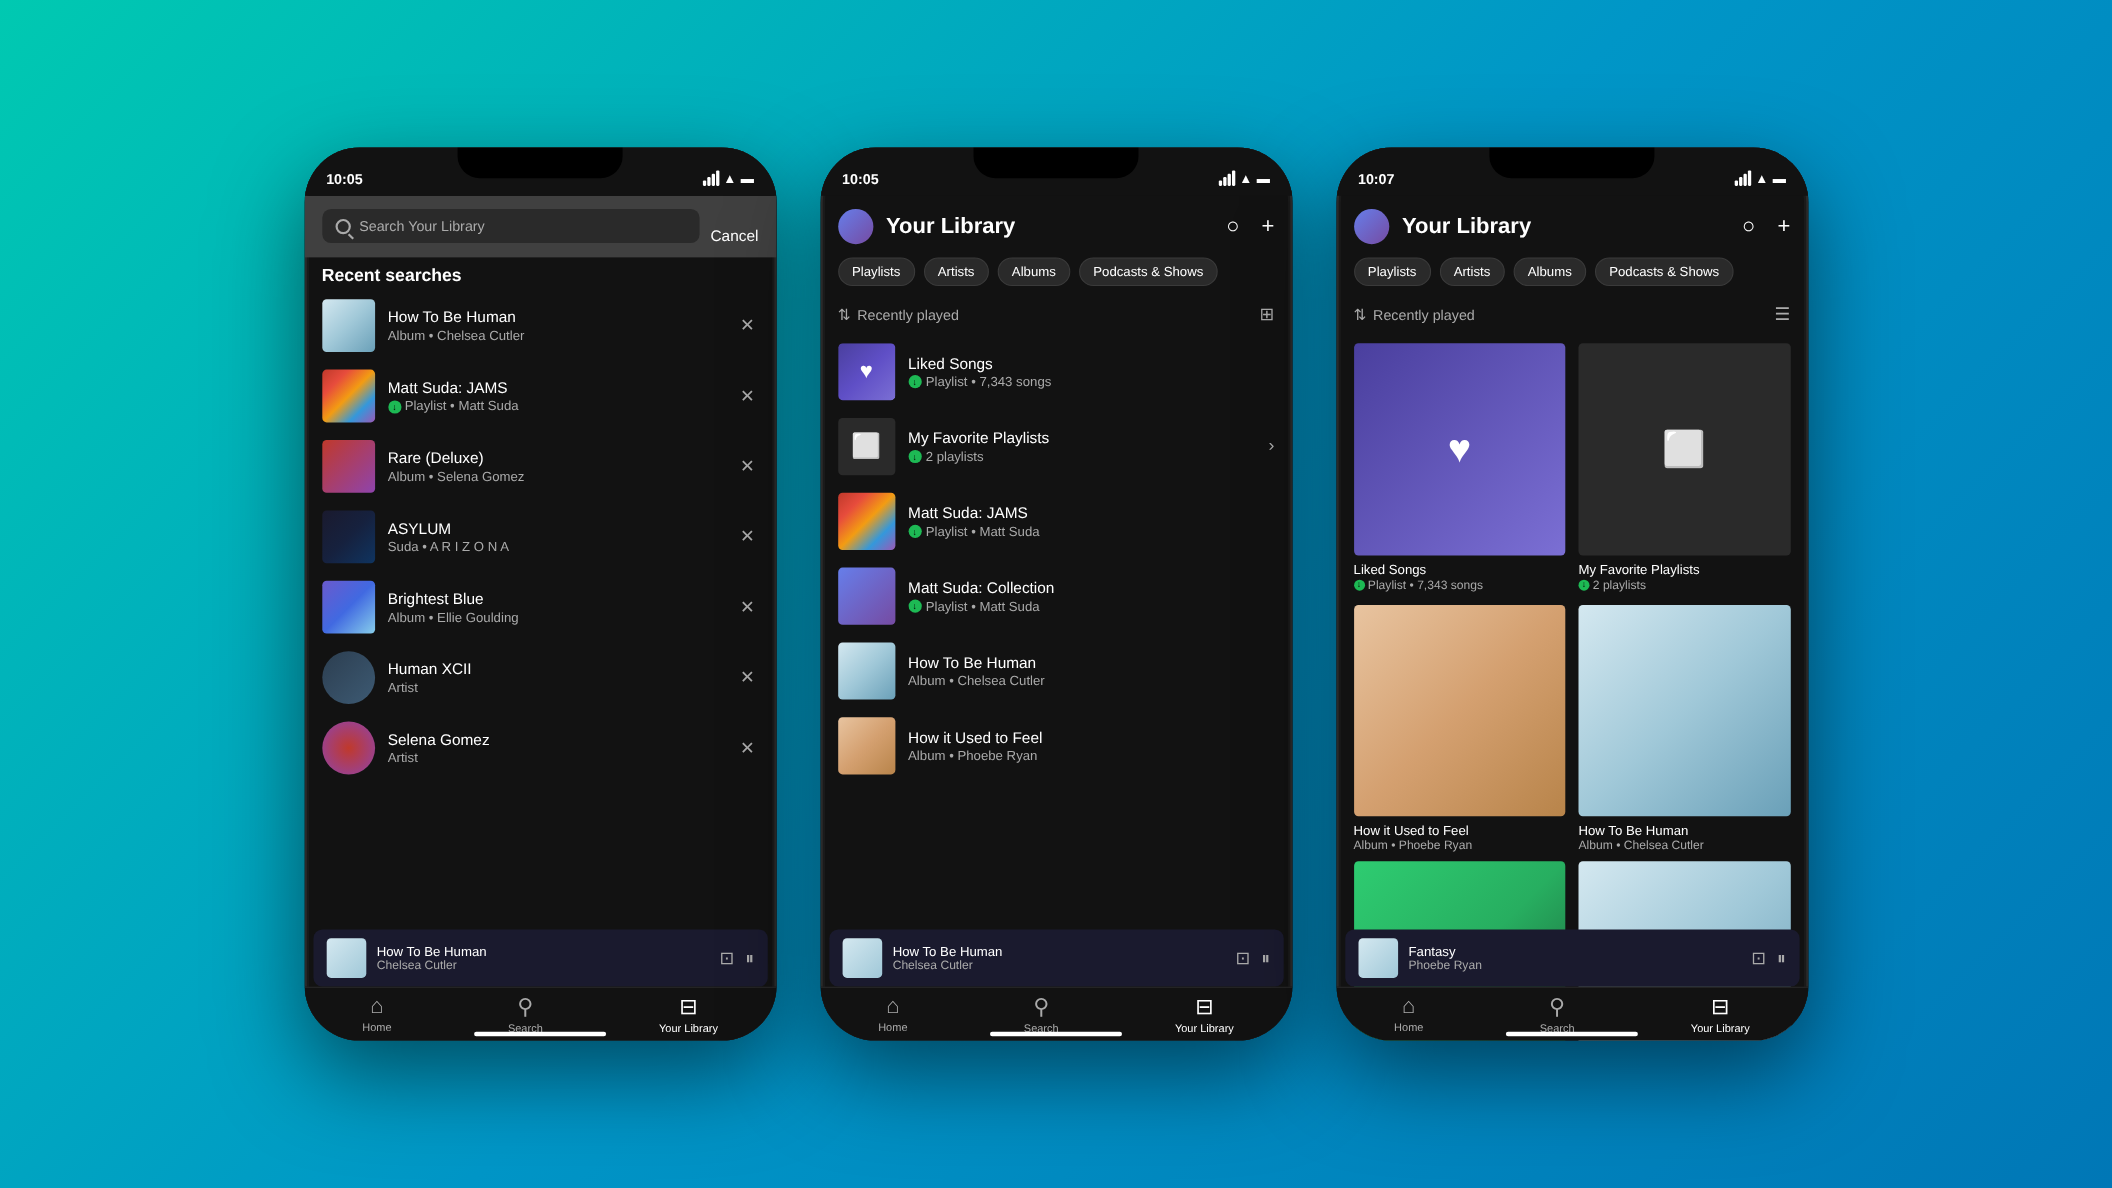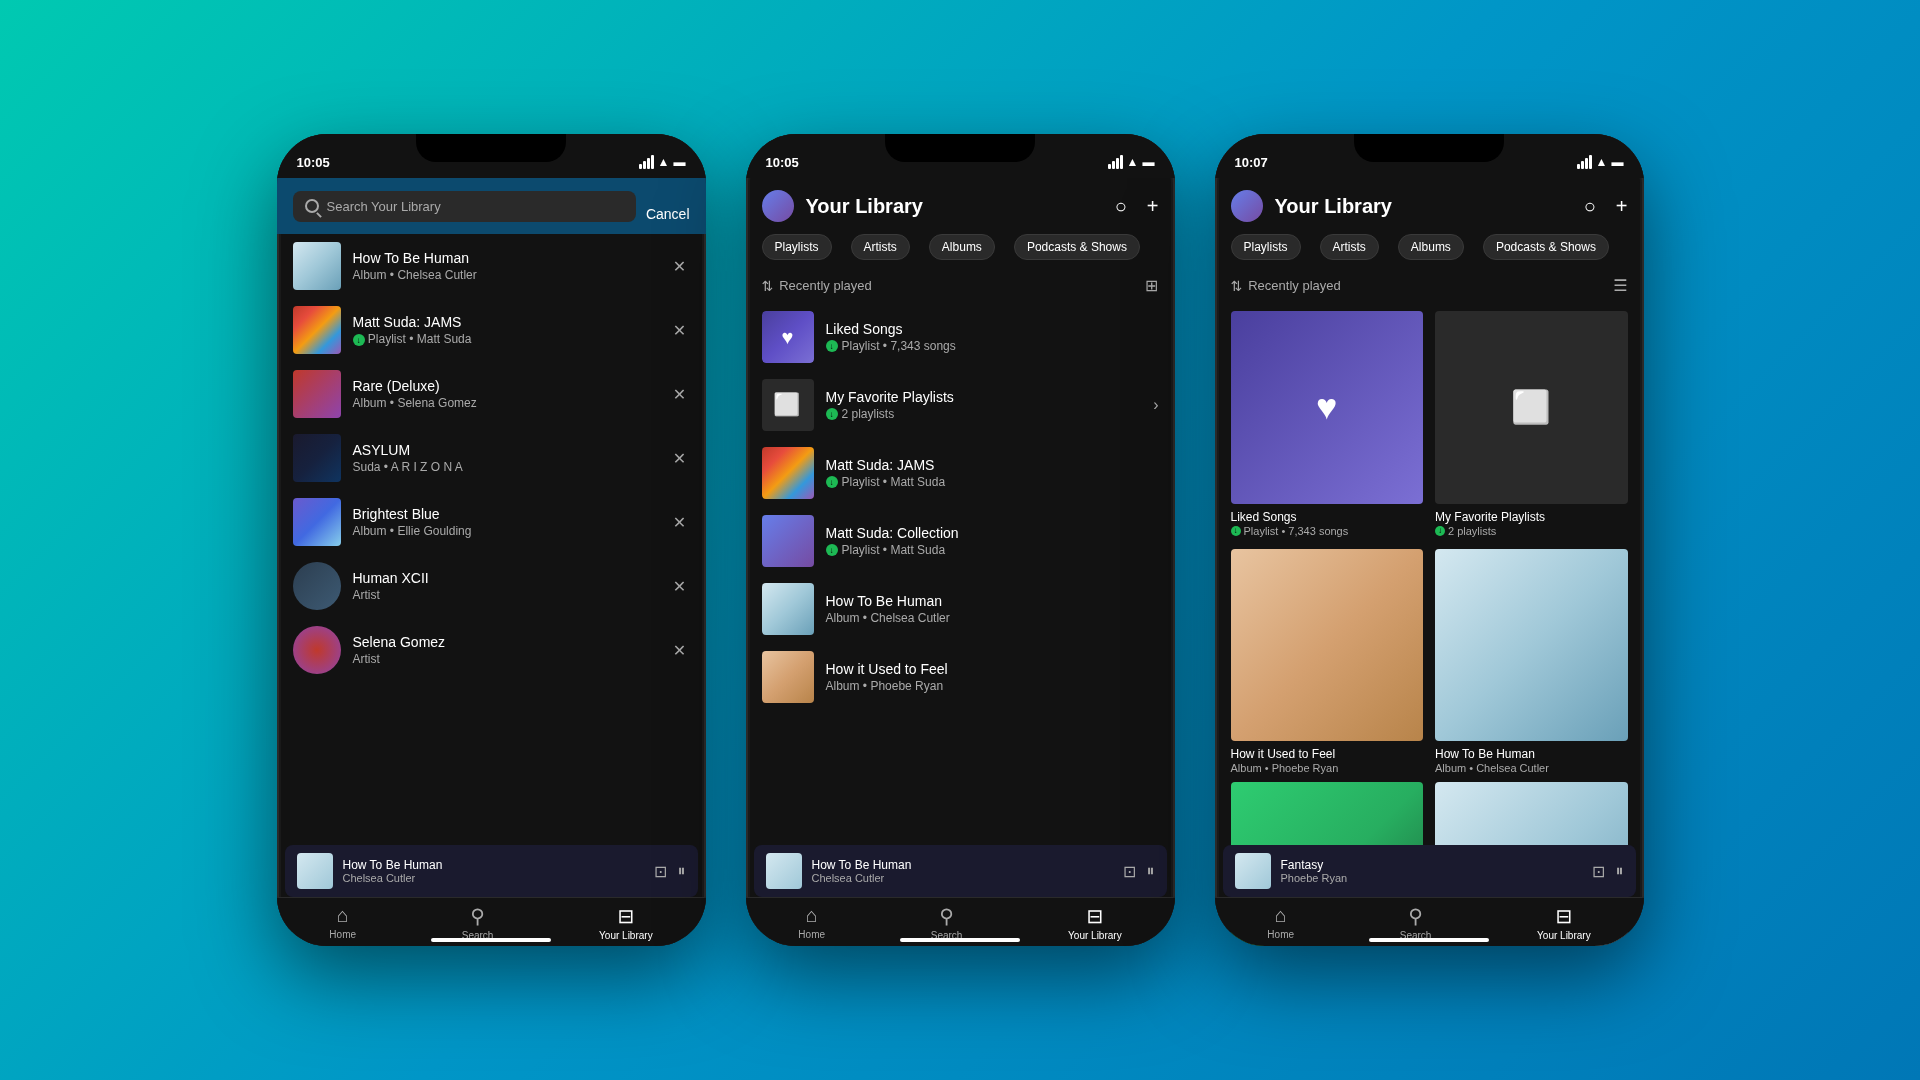--- a/index.html
+++ b/index.html
@@ -76,24 +76,24 @@
       top: 44px;
       left: 0;
       right: 0;
       bottom: 0;
       overflow: hidden;
     }
 
     
     .phone1 .search-header {
       display: flex;
-      align-items: center;
+      align-items: flex-start;
       padding: 12px 16px;
       gap: 10px;
-      background: #0c4a6e;
+      background: #404040;
     }
 
     .search-bar {
       flex: 1;
       background: #2a2a2a;
       border-radius: 8px;
       display: flex;
       align-items: center;
       padding: 8px 12px;
       gap: 8px;
@@ -188,21 +188,21 @@
     }
 
     .header-icon {
       color: #fff;
       font-size: 20px;
       margin-left: 8px;
     }
 
     .filter-chips {
       display: flex;
-      gap: 19px;
+      gap: 8px;
       padding: 4px 16px 8px;
       overflow-x: hidden;
     }
 
     .chip {
       background: #2a2a2a;
       color: #fff;
       border-radius: 20px;
       padding: 5px 12px;
       font-size: 12px;
@@ -507,20 +507,21 @@
   <div class="phone-content phone1">
 
     <div class="search-header">
       <div class="search-bar">
         <div class="search-icon-sm"></div>
         <span style="color:#aaa;font-size:13px;">Search Your Library</span>
       </div>
       <span class="cancel-btn">Cancel</span>
     </div>
 
+    <div class="recent-title">Recent searches</div>
 
     <div class="search-item">
       <div class="search-thumb album-howtobe">
         <div class="thumb-fill"></div>
       </div>
       <div class="search-info">
         <div class="search-name">How To Be Human</div>
         <div class="search-sub">Album • Chelsea Cutler</div>
       </div>
       <div class="x-btn">✕</div>

